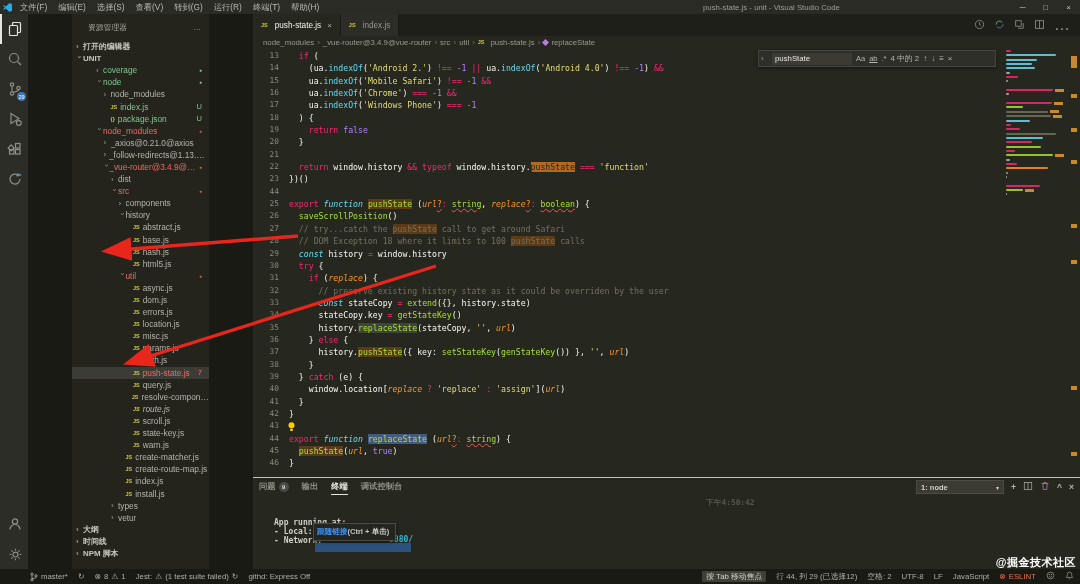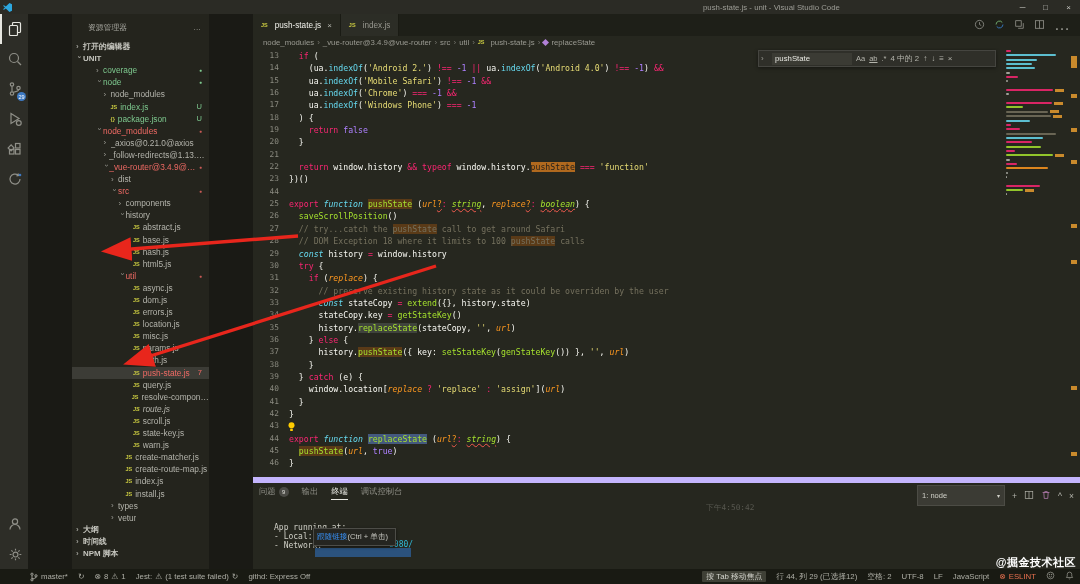--- a/index.html
+++ b/index.html
@@ -70,21 +70,21 @@
   #code { padding-top:2px; }
   .codeline { display:flex; height:12.35px; line-height:12.35px;
     font-family:"DejaVu Sans Mono",monospace; font-size:8.2px; white-space:pre; }
   .gutter { width:36px; text-align:right; padding-right:10px; color:#8b8b80; flex:none; font-size:7.8px; }
   .codetext span { white-space:pre; }
   .tk-p { color:#f8f8f2; } .tk-kw { color:#f92672; } .tk-fn { color:#a6e22e; }
   .tk-mt { color:#66d9ef; } .tk-st { color:#e6db74; } .tk-num { color:#ae81ff; }
   .tk-cm { color:#75715e; }
   .tk-pa { color:#fd971f; font-style:italic; }
   .tk-bl { color:#66d9ef; font-style:italic; }
-  .tk-ty { color:#a6e22e; font-style:italic; text-decoration:#f25a4d wavy underline; text-underline-offset:1px; }
+  .tk-ty { color:#a6e22e; text-decoration:#f25a4d wavy underline; text-underline-offset:1px; }
   .tk-qs { color:#fd971f; text-decoration:#f25a4d wavy underline; text-underline-offset:1px; }
   .bg-cur { background:#b0691e; color:#26211a !important; }
   .bg-m { background:#5a3a17; }
   .bg-sel { background:#44597e; }
   .bg-w { background:#3f433c; }
   .bulb { width:0; position:relative; }
   .bulb svg { position:absolute; left:-1px; top:2px; }
 
   
   #findwidget { position:absolute; top:2px; right:84px; width:238px; height:17px;
@@ -98,28 +98,28 @@
 
   
   #minimap { position:absolute; top:2px; right:16px; width:58px; }
   .mrow { display:flex; align-items:center; height:2px; margin-bottom:2.35px; }
   .mbar { height:2px; border-radius:1px; opacity:.85; }
   .mmark { width:9px; height:3px; background:#c98a2c; margin-left:2px; }
   #ruler { position:absolute; top:0; right:0; width:12px; height:100%; }
   .rmark { position:absolute; left:3px; width:6px; background:#c98a2c; }
 
   
-  #panel { height:92px; background:#26271f; border-top:6px solid #c4b5fd; position:relative; font-size:8.3px; }
+  #panel { height:92px; background:#26271f; border-top:1px solid #c4b5fd; position:relative; font-size:8.3px;font-weight:bold; }
   #paneltabs { height:17px; display:flex; align-items:center; gap:13px; padding-left:6px; color:#8f8f87; }
   .ptab { display:flex; align-items:center; gap:3px; height:100%; }
   .ptab.active { color:#e8e8e2; border-bottom:1px solid #e8e8e2; }
   .pbadge { background:#4b4b46; color:#e0e0da; font-size:5.8px; min-width:10px; height:10px;
     border-radius:5px; display:flex; align-items:center; justify-content:center; }
   #panelcontrols { position:absolute; right:6px; top:2px; display:flex; align-items:center; gap:7px; color:#b5b5ad; }
-  #termselect { background:#3b3b34; border:1px solid #4c4c45; width:88px; height:21px;
+  #termselect { background:#3b3b34; border:1px solid #4c4c45; width:88px; height:14px;
     display:flex; align-items:center; font-size:7.5px; padding:0 4px; color:#d0d0c8; }
   #termselect .dd { margin-left:auto; font-size:6px; }
   .pcico { font-size:8.5px; } .pcico svg { stroke:#b5b5ad; fill:none; stroke-width:1.1; }
   .tline { position:absolute; left:21px; font-family:"DejaVu Sans Mono",monospace; font-size:8px; color:#cfcfc6; height:9px; line-height:9px; }
   .turl { color:#2fb9d8; font-family:"DejaVu Sans Mono",monospace; font-size:8px; position:absolute; height:9px; line-height:9px; }
   #termtime { position:absolute; left:453px; top:19px; font-family:"DejaVu Sans Mono",monospace; font-size:7.8px; color:#57574f; }
   #linktip { position:absolute; left:60px; top:45px; width:83px; height:18px; background:#252520;
     border:1px solid #4d4d48; box-shadow:0 1px 3px rgba(0,0,0,.55); display:flex; align-items:center;
     padding:0 3px; font-size:7.6px; color:#c5c5bf; white-space:nowrap; z-index:5; }
   #linktip .link { color:#3794ff; }
@@ -143,20 +143,30 @@
 <body>
 
 <div id="app">
 
   <div id="titlebar">
     <span id="vslogo">
       <svg width="9" height="9" viewBox="0 0 10 10">
           <path d="M7.2 0 3.1 3.9 1.1 2.5 0 3.1l2.2 1.9L0 6.9l1.1.6 2-1.4L7.2 10l2.8-1.4V1.4z" fill="#2da8e0"></path>
         </svg>
     </span>
+    <div id="menus">
+        <span class="menu-item">文件(F)</span>
+        <span class="menu-item">编辑(E)</span>
+        <span class="menu-item">选择(S)</span>
+        <span class="menu-item">查看(V)</span>
+        <span class="menu-item">转到(G)</span>
+        <span class="menu-item">运行(R)</span>
+        <span class="menu-item">终端(T)</span>
+        <span class="menu-item">帮助(H)</span>
+      </div>
     <div id="wintitle">push-state.js - unit - Visual Studio Code</div>
     <div id="wincontrols">
       <span class="winctl">─</span>
       <span class="winctl">□</span>
       <span class="winctl">×</span>
     </div>
   </div>
 
   <div id="main">
 

